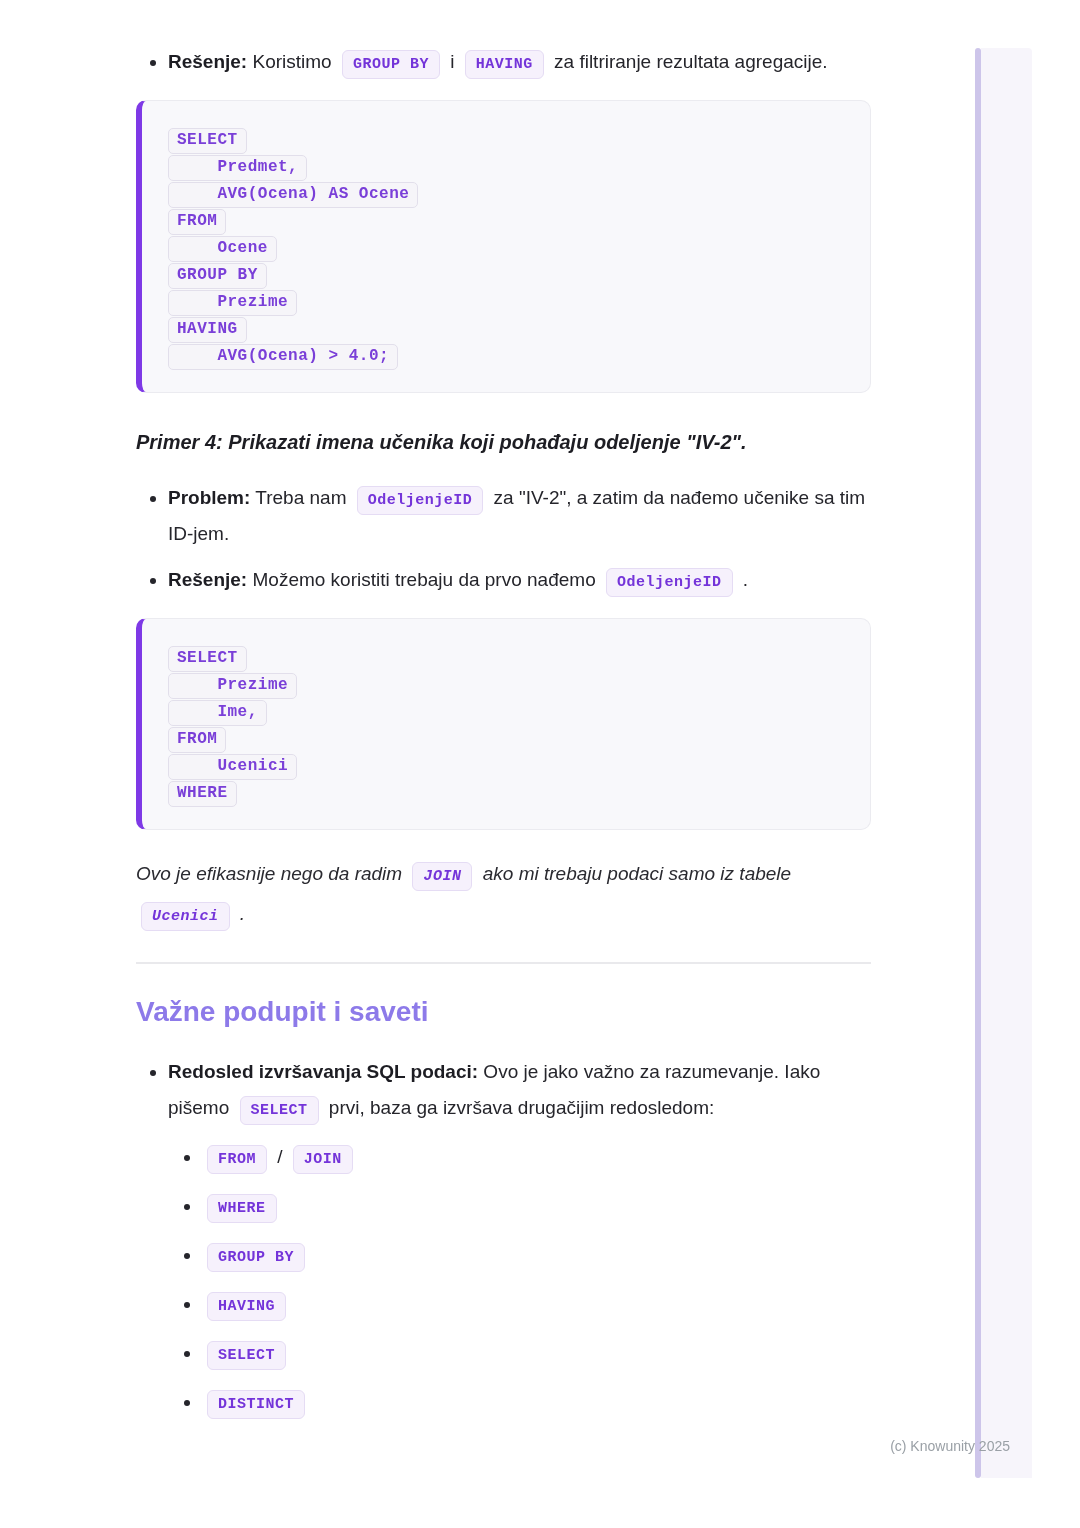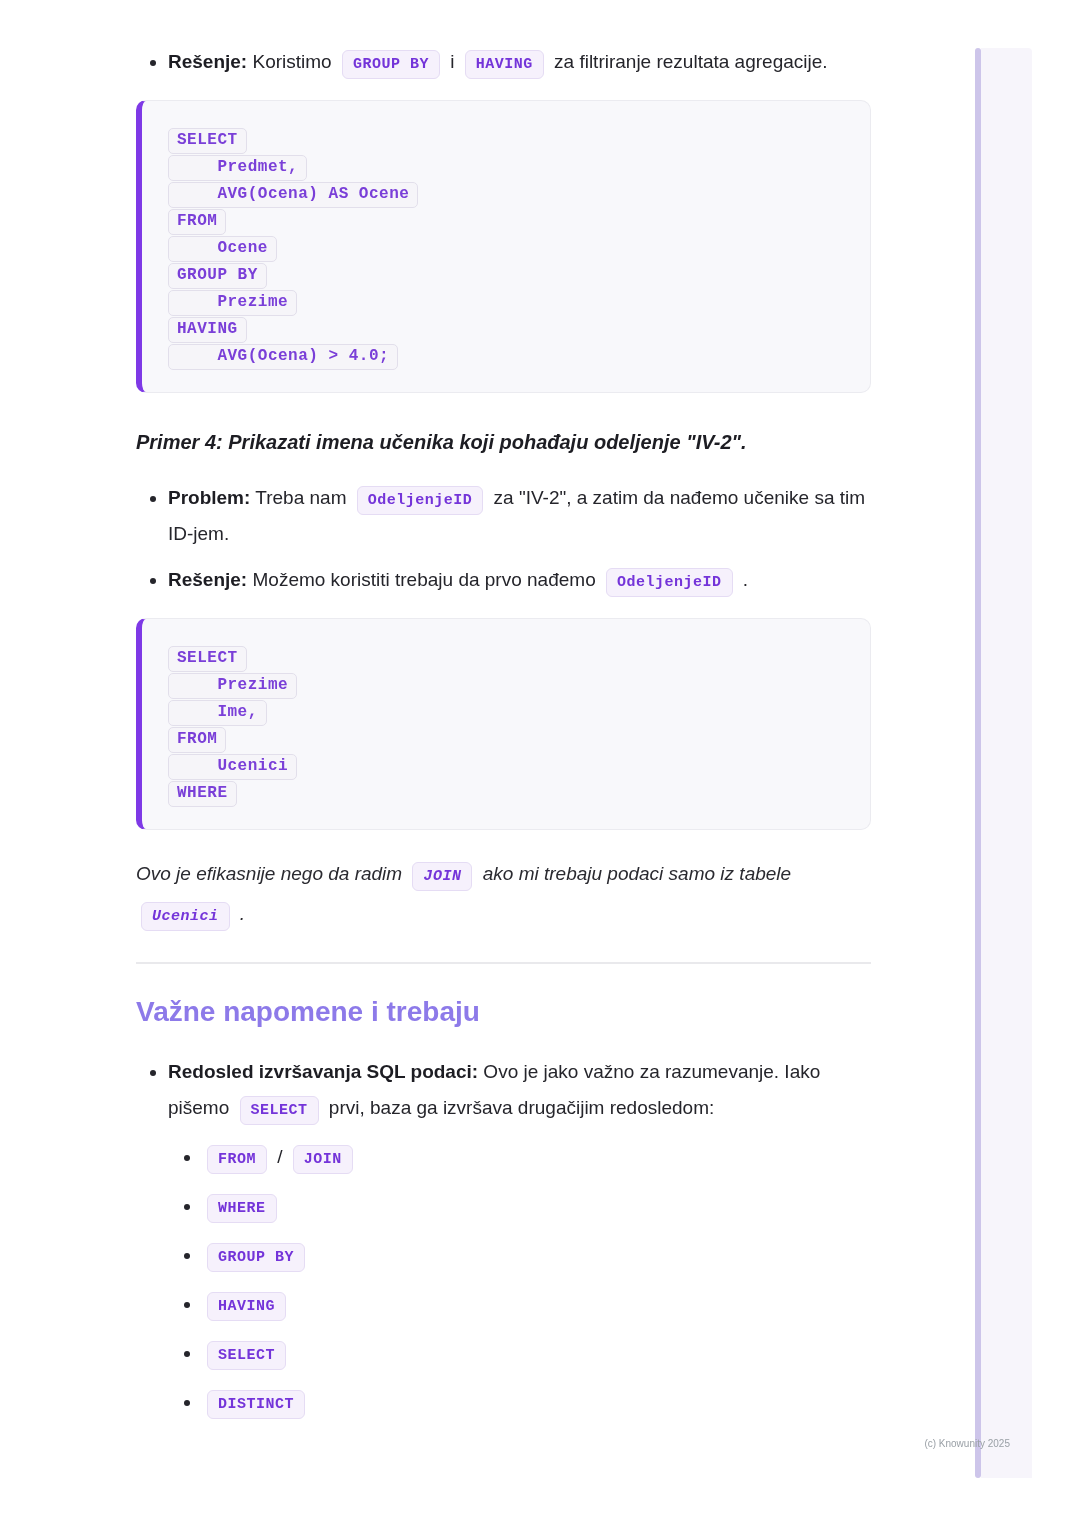--- a/index.html
+++ b/index.html
@@ -57,21 +57,21 @@
 
   p.note{font-style:italic;font-size:19px;line-height:40px;margin:24px 0 0 0;color:#2a2a30;}
 
   .divider{border:none;border-top:2px solid #e9e9ec;margin:28px 0 0 0;width:735px;}
 
   ul.nested{list-style:disc;margin:16px 0 0 0;padding-left:34px;font-size:19px;}
   ul.nested>li{margin-bottom:17px;line-height:29px;}
 
   .watermark{
     position:absolute;top:1438px;right:70px;
-    font-size:10px;color:#9aa0a6;z-index:5;
+    font-size:14px;color:#9aa0a6;z-index:5;
   }
 
   
   .side-panel{
     position:absolute;left:981px;top:48px;width:51px;height:1430px;
     background:#f7f5fb;border-top-right-radius:4px;z-index:1;
   }
   .side-line{
     position:absolute;left:975px;top:48px;width:6px;height:1430px;
     background:#cdc5ea;border-radius:3px;z-index:2;
@@ -113,21 +113,21 @@
         <div class="code-line"><span class="code-pill">    Ime,</span></div>
         <div class="code-line"><span class="code-pill">FROM</span></div>
         <div class="code-line"><span class="code-pill">    Ucenici</span></div>
         <div class="code-line"><span class="code-pill">WHERE</span></div>
       </div>
 
     <p class="note"><span>Ovo je efikasnije nego da radim </span><span class="icode it">JOIN</span><span> ako mi trebaju podaci samo iz tabele </span><span class="icode it">Ucenici</span><span> .</span></p>
 
     <hr class="divider">
 
-    <h2 class="section">Važne napomene i trebaju</h2>
+    <h2 class="section">Važne podupit i saveti</h2>
 
     <ul class="blist">
       <li>
         <span><strong>Redosled izvršavanja SQL podaci:</strong><span> Ovo je jako važno za razumevanje. Iako pišemo </span><span class="icode">SELECT</span><span> prvi, baza ga izvršava drugačijim redosledom:</span></span>
         <ul class="nested">
           <li><span class="icode">FROM</span><span> / </span><span class="icode">JOIN</span></li>
           <li><span class="icode">WHERE</span></li>
           <li><span class="icode">GROUP BY</span></li>
           <li><span class="icode">HAVING</span></li>
           <li><span class="icode">SELECT</span></li>

